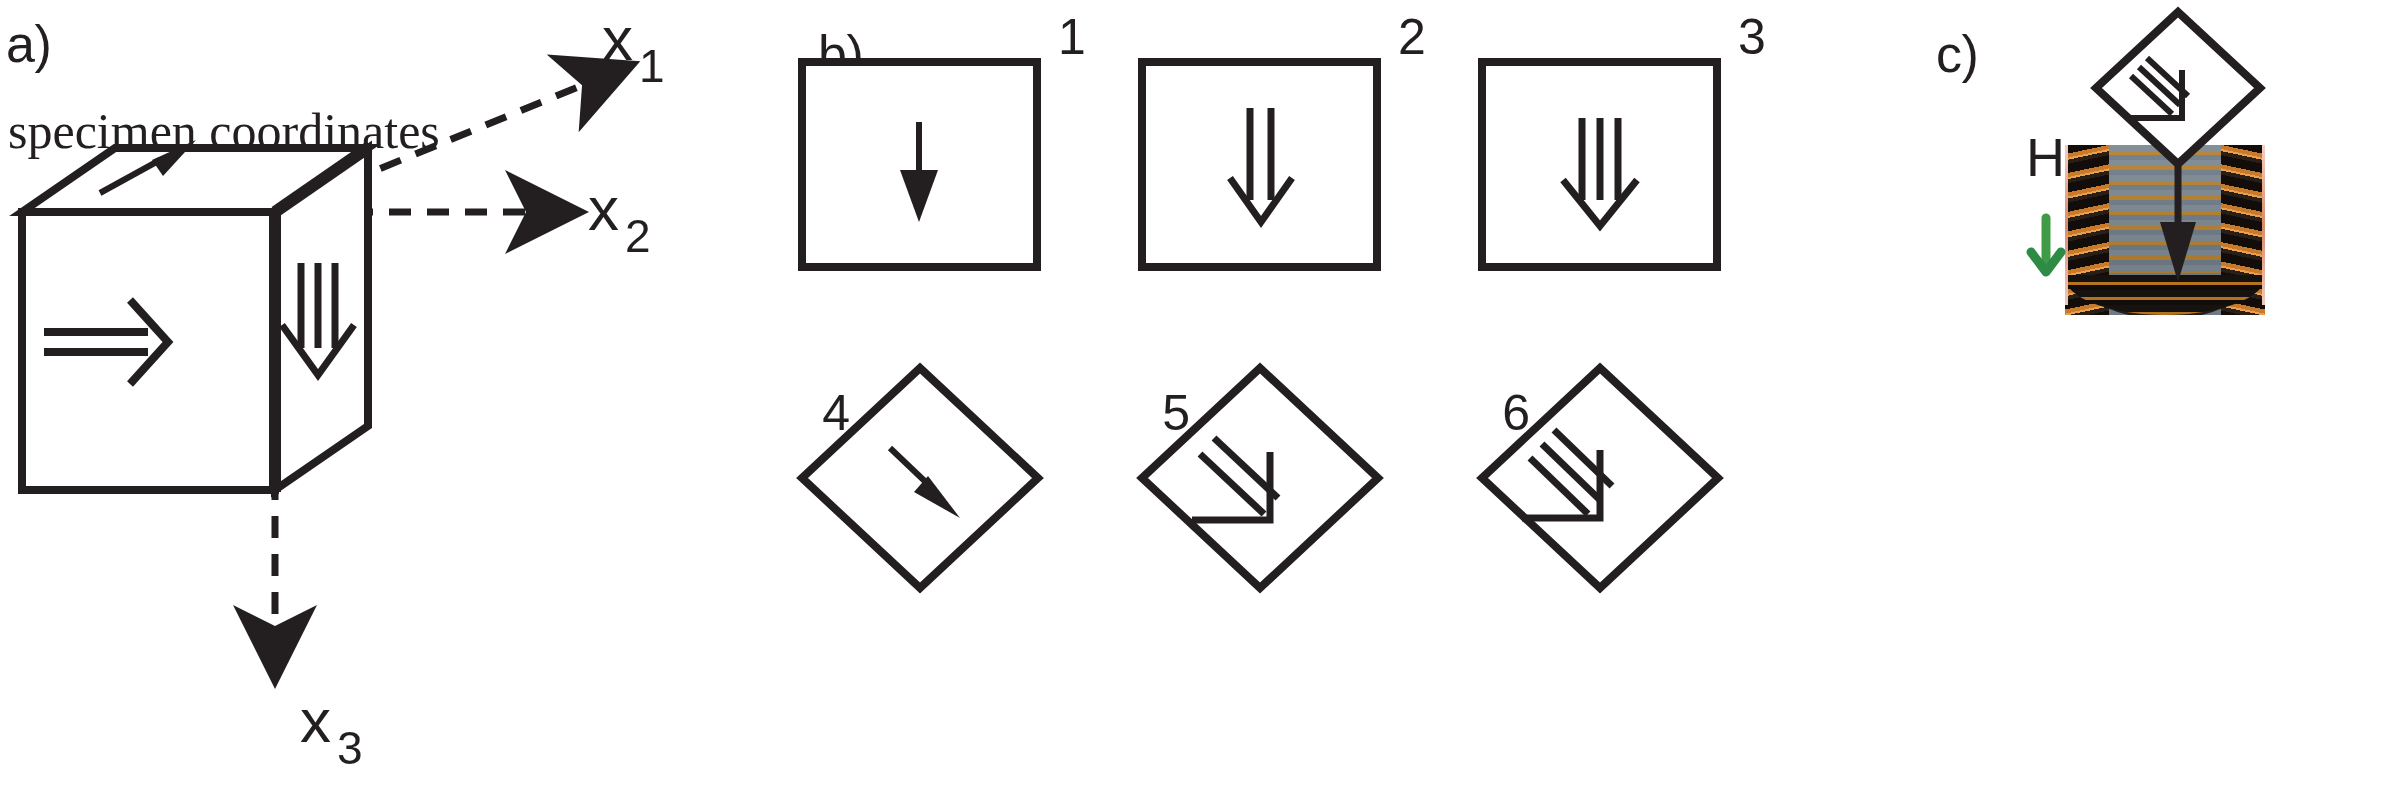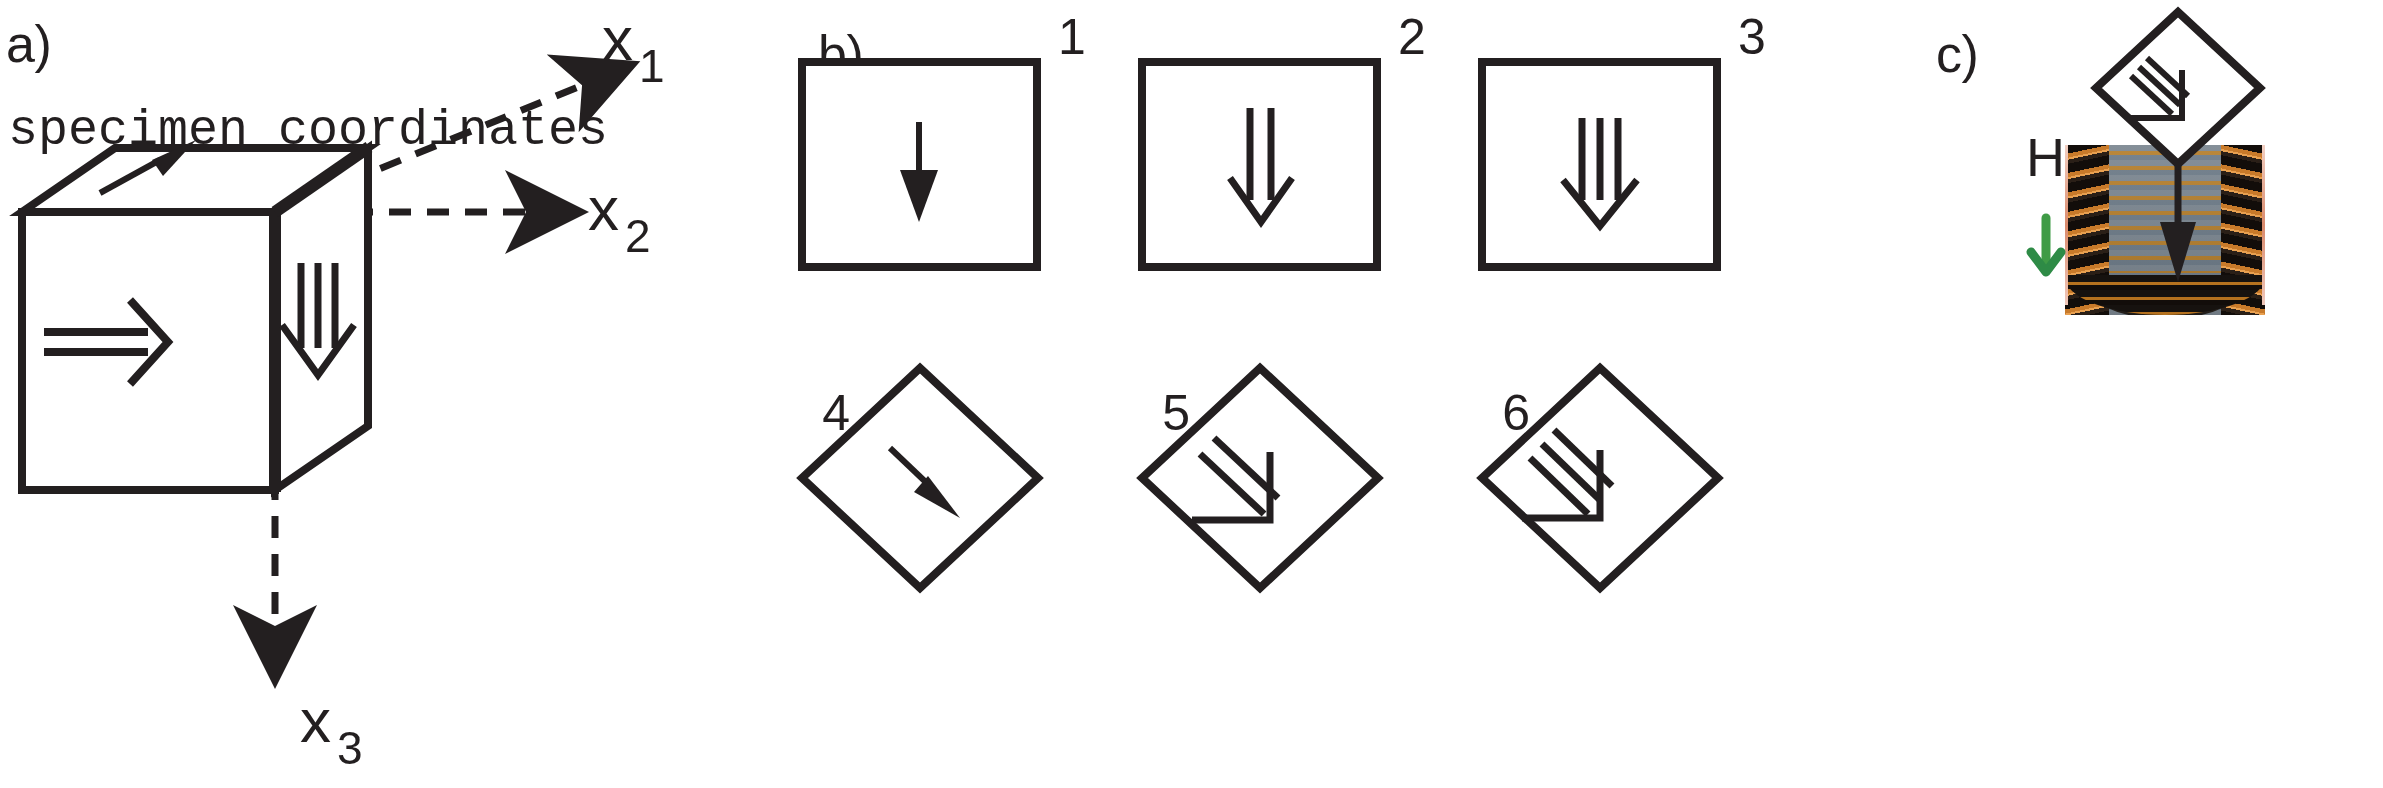--- a/index.html
+++ b/index.html
@@ -33,21 +33,21 @@
     position: absolute;
     font-size: 52px;
     font-family: "Liberation Sans", sans-serif;
     color: #231f20;
     line-height: 1;
     letter-spacing: -0.5px;
   }
   .caption-text {
     position: absolute;
     font-size: 50px;
-    font-family: Liberation Mono, monospace;
+    font-family: Liberation Serif, serif;
     color: #231f20;
     line-height: 1;
     white-space: nowrap;
   }
   .axis-label {
     position: absolute;
     font-size: 62px;
     font-family: "Liberation Sans", sans-serif;
     color: #231f20;
     line-height: 1;

